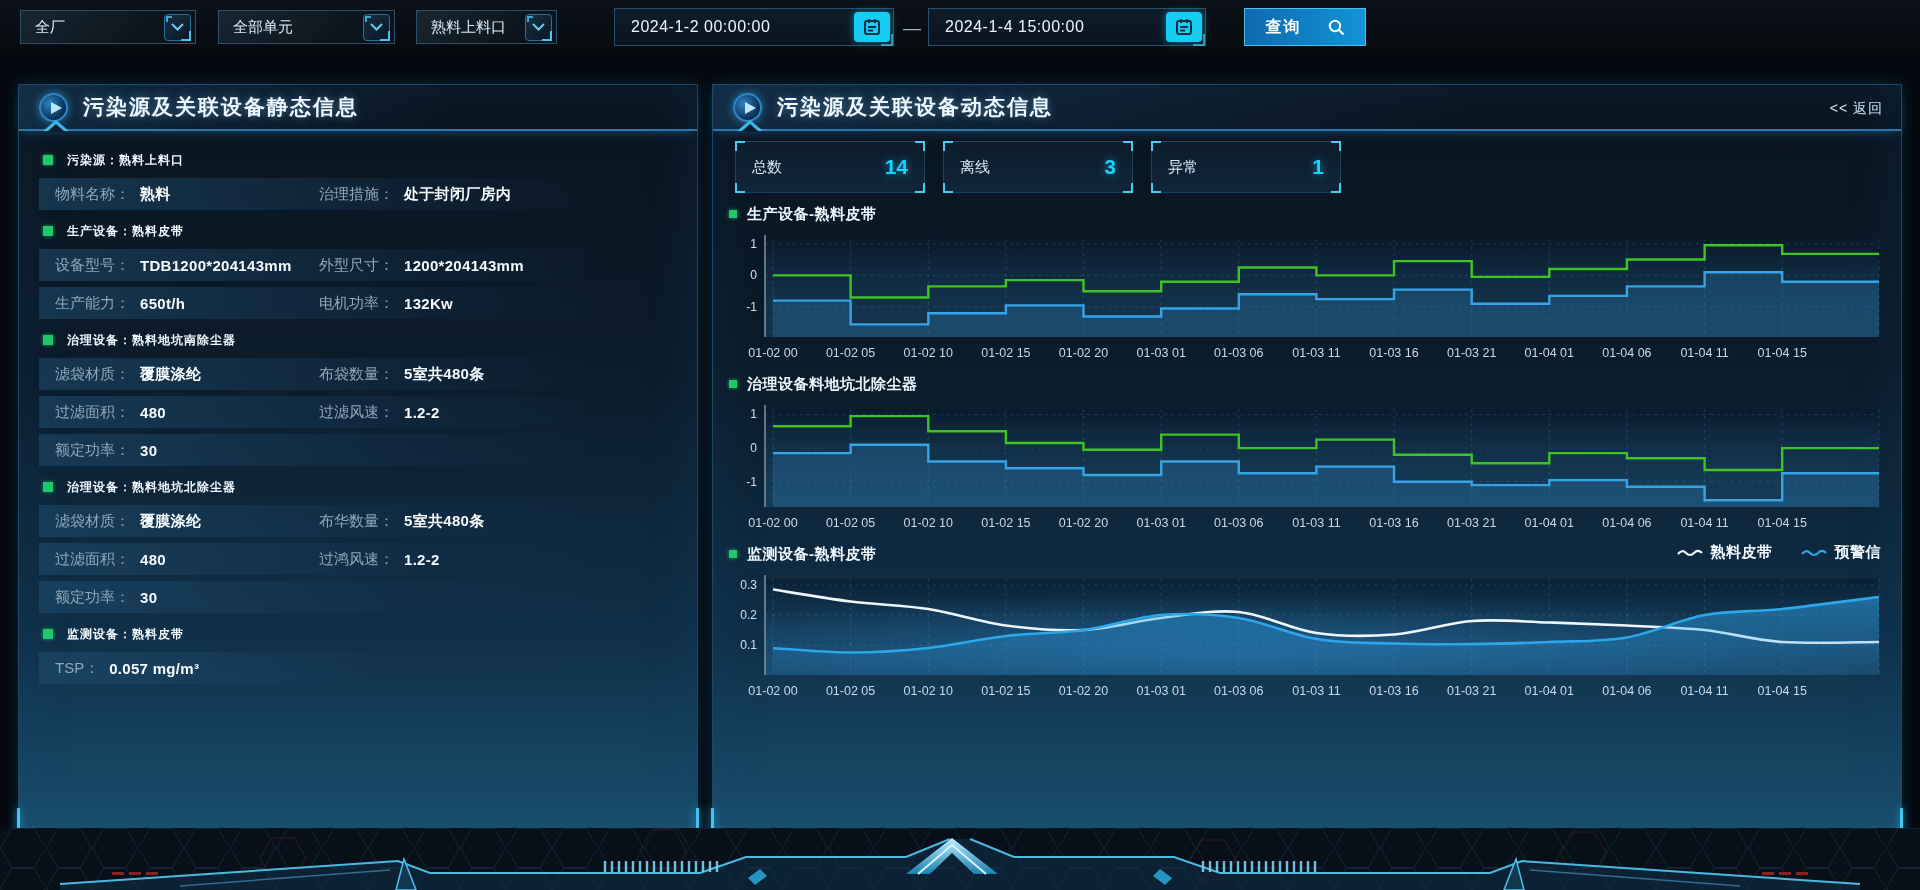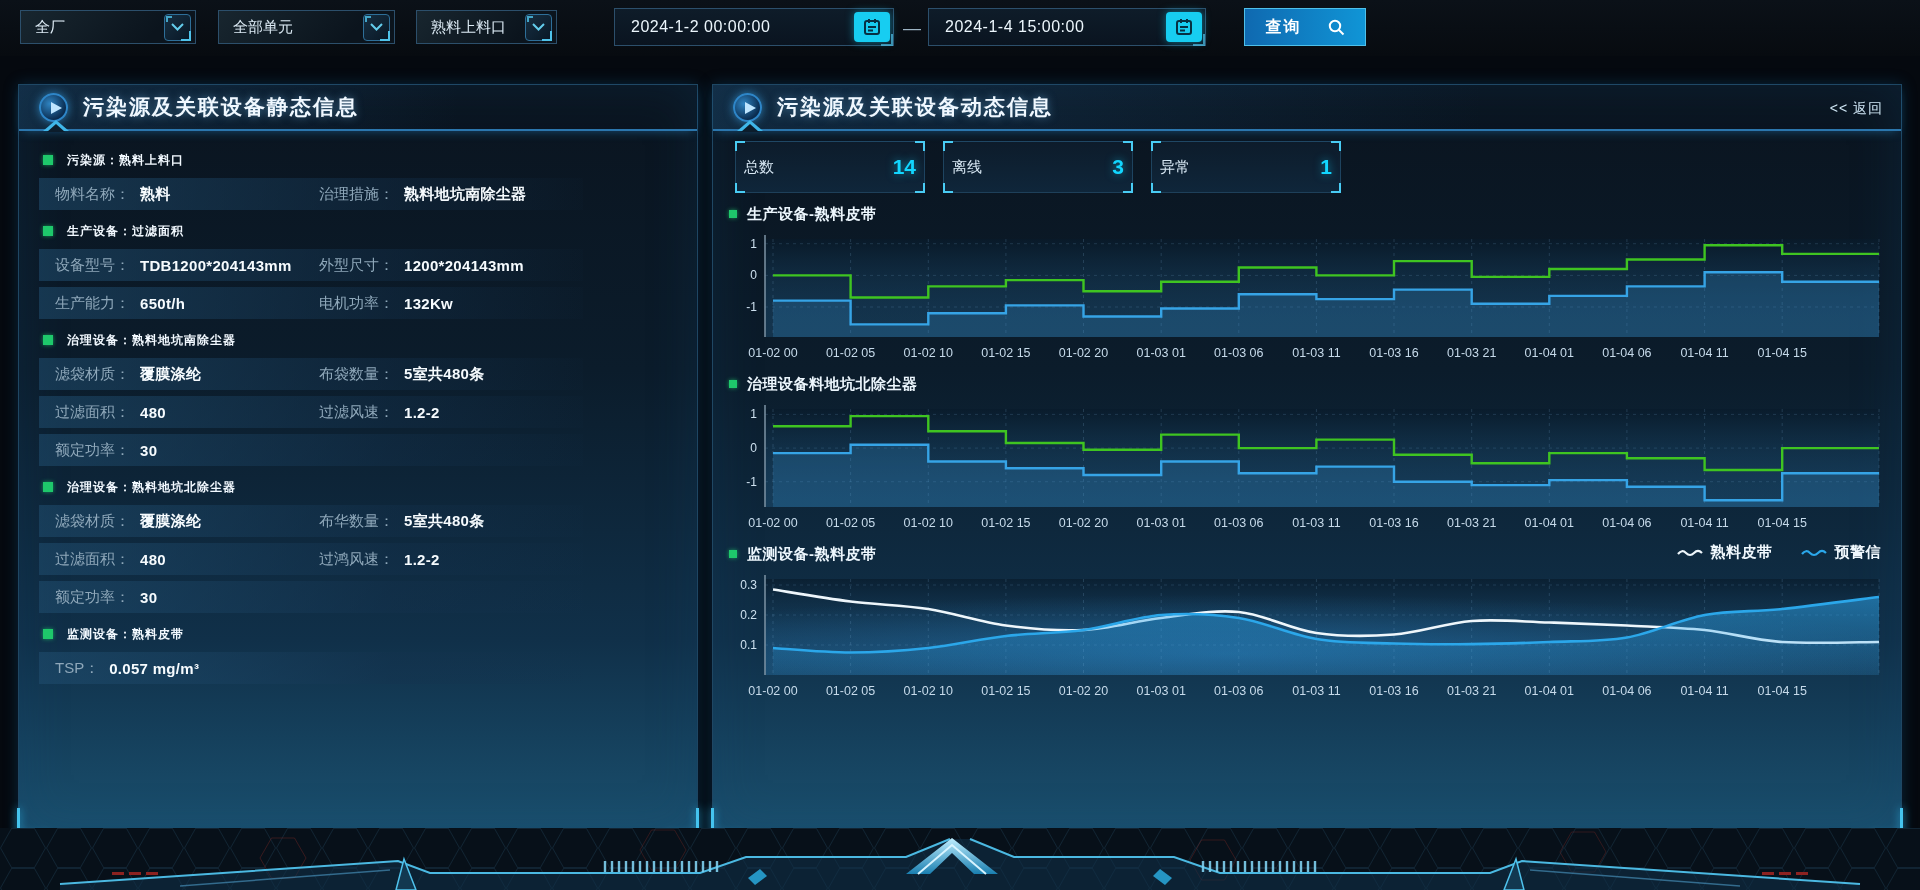--- a/index.html
+++ b/index.html
@@ -85,21 +85,21 @@
     background:linear-gradient(90deg,rgba(32,78,112,.55) 0%,rgba(20,50,78,.38) 65%,rgba(20,50,78,.05) 100%); }
   .kv { width:50%; display:flex; align-items:center; font-size:15px; overflow:hidden; white-space:nowrap;}
   .kv .lbl { color:#8fa8ba; margin-right:10px; flex:0 0 auto;}
   .kv .val { color:#f6fbfe; font-weight:bold; letter-spacing:.3px;}
 
   
   .stats { position:absolute; left:22px; top:56px; display:flex; gap:18px; }
   .stat { width:190px; height:52px; position:relative;
     border:1px solid rgba(70,150,200,.30);
     background:linear-gradient(180deg,rgba(13,28,43,.92),rgba(15,39,60,.92));
-    display:flex; align-items:center; justify-content:space-between; padding:0 8px; }
+    display:flex; align-items:center; justify-content:space-between; padding:0 16px; }
   .stat .lbl { font-size:15px; color:#d8e8f4; }
   .stat .num { font-size:21px; font-weight:bold; color:#12d6ff;
     text-shadow:0 0 9px rgba(18,214,255,.55); }
   .stat .c { position:absolute; width:10px; height:10px; border:0 solid #49ccf4; }
   .stat .c.tl { top:-1px; left:-1px; border-top-width:2px; border-left-width:2px; }
   .stat .c.tr { top:-1px; right:-1px; border-top-width:2px; border-right-width:2px; }
   .stat .c.bl { bottom:-1px; left:-1px; border-bottom-width:2px; border-left-width:2px; }
   .stat .c.br { bottom:-1px; right:-1px; border-bottom-width:2px; border-right-width:2px; }
 
   
@@ -191,26 +191,26 @@
         <span class="bullet"></span>
         <span>污染源：熟料上料口</span>
       </div>
       <div class="kv-row">
         <span class="kv">
           <span class="lbl">物料名称：</span>
           <span class="val">熟料</span>
         </span>
         <span class="kv">
           <span class="lbl">治理措施：</span>
-          <span class="val">熟料地坑南除尘器</span>
+          <span class="val">处于封闭厂房内</span>
         </span>
       </div>
       <div class="sec-head">
         <span class="bullet"></span>
-        <span>生产设备：过滤面积</span>
+        <span>生产设备：熟料皮带</span>
       </div>
       <div class="kv-row">
         <span class="kv">
           <span class="lbl">设备型号：</span>
           <span class="val">TDB1200*204143mm</span>
         </span>
         <span class="kv">
           <span class="lbl">外型尺寸：</span>
           <span class="val">1200*204143mm</span>
         </span>

